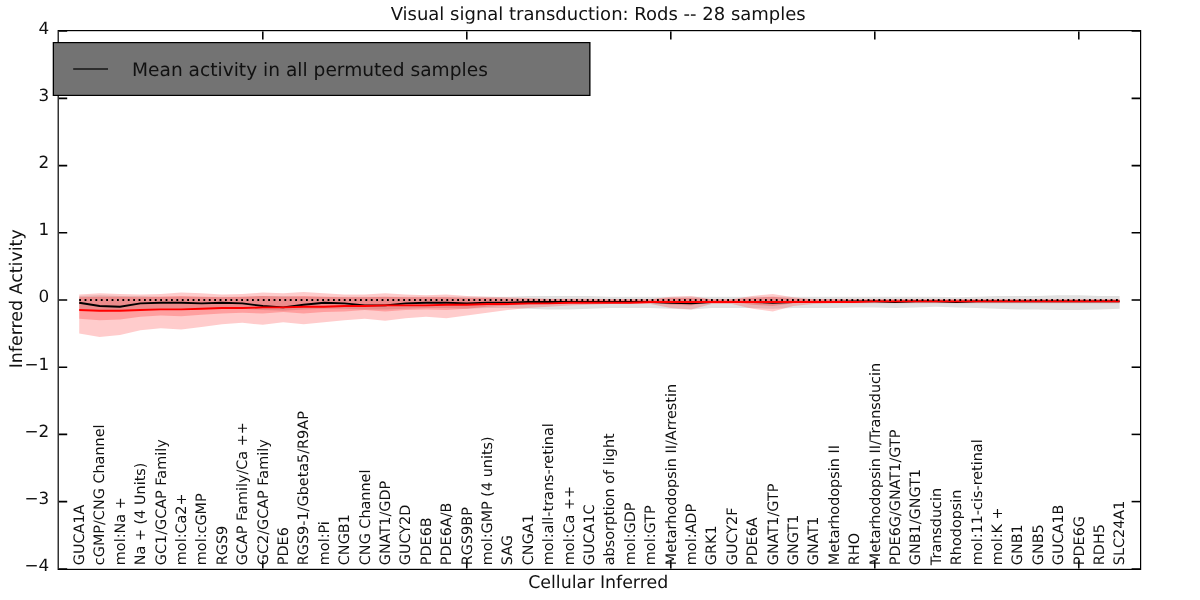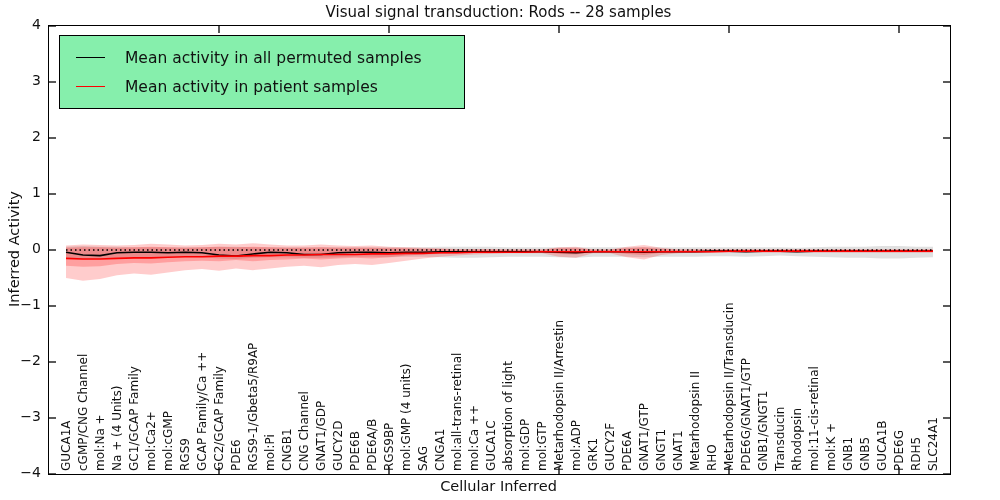--- a/index.html
+++ b/index.html
@@ -10,22 +10,22 @@
   .plot-frame{position:absolute;left:48px;top:25px;width:901px;height:448px;
               border:1.4px solid #000;box-sizing:content-box;}
   .plot-frame svg{position:absolute;left:0;top:0;}
   .xcat{position:absolute;bottom:3px;font-size:12px;line-height:12px;white-space:nowrap;
         transform-origin:0 100%;transform:rotate(-90deg);color:#111;}
   .ytick{position:absolute;width:34px;text-align:right;font-size:14px;color:#111;}
   .ylabel{position:absolute;left:14px;top:249px;transform:translate(-50%,-50%) rotate(-90deg);
           font-size:14.5px;white-space:nowrap;color:#111;}
   .xlabel{position:absolute;left:48px;top:478px;width:901px;text-align:center;
           font-size:14.5px;color:#111;}
-  .legend{position:absolute;left:59px;top:35px;width:406px;box-sizing:border-box;
-          border:1.6px solid #000;background:#86efac;padding:7px 0 7px 16px;z-index:5;}
+  .legend{position:absolute;left:44px;top:35px;width:448px;box-sizing:border-box;
+          border:1.6px solid #000;background:#737373;padding:7px 0 7px 16px;z-index:5;}
   .legend-item{display:flex;align-items:center;height:29px;}
   .swatch{display:inline-block;width:29px;height:0;border-top:1.8px solid #000;
           margin-right:20px;flex:0 0 auto;}
   .legend-label{font-size:15.5px;white-space:nowrap;color:#111;}
 </style>
 </head>
 <body>
 
 <div id="canvas">
   <div class="title">Visual signal transduction: Rods -- 28 samples</div>
@@ -136,18 +136,14 @@
         <span class="xcat" style="left: 873px;">RDH5</span>
         <span class="xcat" style="left: 890px;">SLC24A1</span>
       </div>
   </div>
 
   <div class="legend">
     <div class="legend-item">
       <span class="swatch" id="swatch-0" style="border-top-color: rgb(0, 0, 0);"></span>
       <span class="legend-label">Mean activity in all permuted samples</span>
     </div>
-    <div class="legend-item">
-      <span class="swatch" id="swatch-1" style="border-top-color: rgb(255, 0, 0);"></span>
-      <span class="legend-label">Mean activity in patient samples</span>
-    </div>
   </div>
 </div>
 
 </body></html>

